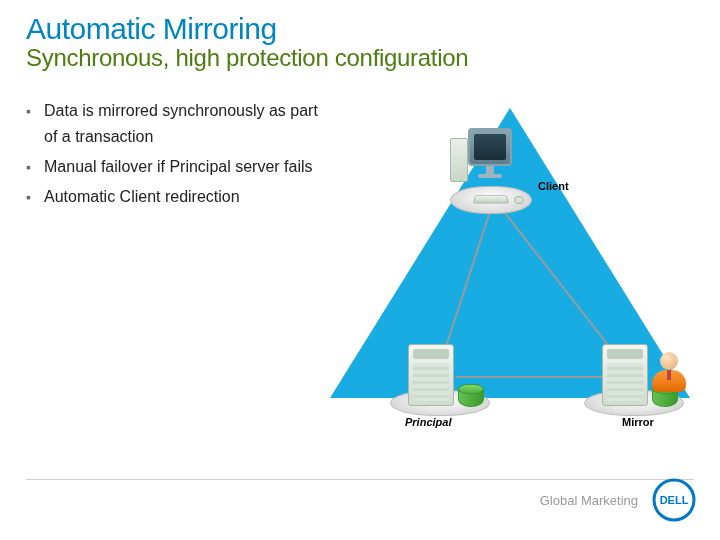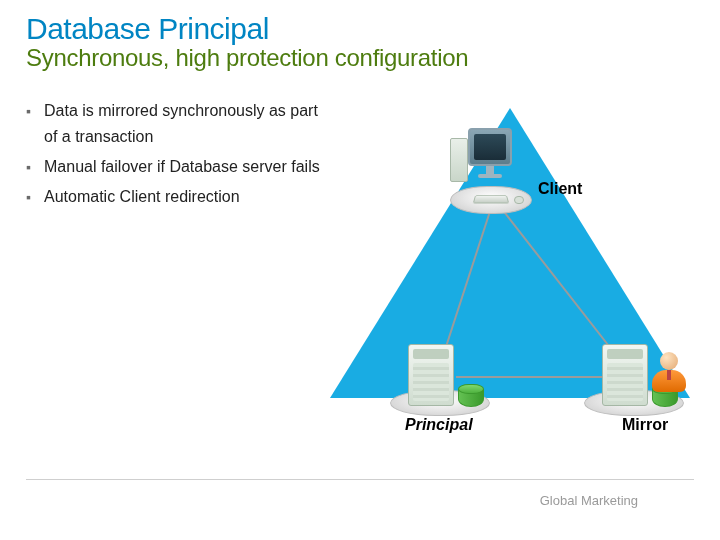--- a/index.html
+++ b/index.html
@@ -9,21 +9,21 @@
   .subtitle { font-size: 24px; font-weight: 300; color: #4d7c0f; margin-top: -2px; letter-spacing: -0.3px; }
   .body-row { display: flex; margin-top: 26px; }
   .bullets { flex: 0 0 300px; }
   .bullets ul { list-style: none; padding-left: 18px; }
   .bullets li { position: relative; font-size: 16px; line-height: 26px; color: #222; font-weight: 400; margin-bottom: 4px; padding-left: 0; }
   .bullets li::before { content: "▪"; position: absolute; left: -18px; top: 0; color: #6a6a6a; font-size: 14px; }
   .diagram { flex: 1; position: relative; height: 330px; }
   .triangle { position: absolute; left: 50%; transform: translateX(-50%); top: 10px; width: 0; height: 0; border-left: 180px solid transparent; border-right: 180px solid transparent; border-bottom: 290px solid #00a3e0; opacity: 0.9; }
   
   .line { position: absolute; height: 2px; background: #9b9b9b; transform-origin: left center; }
-  .node-label { position: absolute; font-size: 16px; font-weight: 700; color: #000; text-align: center; }
+  .node-label { position: absolute; font-size: 11px; font-weight: 700; color: #000; text-align: center; }
   .footer-line { position: absolute; left: 26px; right: 26px; bottom: 60px; border-top: 1px solid #cfcfcf; }
   .footer-text { position: absolute; right: 82px; bottom: 32px; font-size: 13px; color: #9a9a9a; }
   .logo-wrap { position: absolute; right: 24px; bottom: 18px; width: 44px; height: 44px; }
   
   .icon { position: absolute; }
   
   .client { left: 120px; top: 30px; width: 90px; height: 90px; }
   .client .base { position: absolute; bottom: 4px; left: 4px; width: 82px; height: 28px; background: radial-gradient(ellipse at 50% 40%, #fff 0%, #e2e2e2 55%, #c8c8c8 100%); border: 1px solid #bdbdbd; border-radius: 50%/55%; }
   .client .monitor { position: absolute; top: 0; left: 22px; width: 44px; height: 38px; background: linear-gradient(#8aa7b5,#5d7d8c); border: 2px solid #89a0ad; border-radius: 4px; }
   .client .monitor::after { content:""; position:absolute; inset:4px; background: linear-gradient(#2d4a58,#1a2d38); border-radius:2px; }
@@ -47,28 +47,28 @@
   .user { position:absolute; left: 326px; top: 254px; width: 36px; height: 40px; }
   .user .head { position:absolute; top:0; left:8px; width:18px; height:18px; background: radial-gradient(circle at 35% 30%, #ffe4c2, #e2a76f); border-radius:50%; }
   .user .body { position:absolute; bottom:0; left:0; width:34px; height:22px; background: linear-gradient(#ff9a3c,#e06a00); border-radius: 14px 14px 6px 6px; }
   .user .tie { position:absolute; top:18px; left:15px; width:4px; height:10px; background:#b44; }
 </style>
 </head>
 <body>
 
 <div class="slide">
 
-  <div class="title">Database Principal</div>
+  <div class="title">Automatic Mirroring</div>
   <div class="subtitle">Synchronous, high protection configuration</div>
 
   <div class="body-row">
     <div class="bullets">
       <ul>
         <li>Data is mirrored synchronously as part of a transaction</li>
-        <li>Manual failover if Database server fails</li>
+        <li>Manual failover if Principal server fails</li>
         <li>Automatic Client redirection</li>
       </ul>
     </div>
 
     <div class="diagram">
       <div class="triangle"></div>
 
       <div class="line" style="left:168px; top:100px; width:190px; transform: rotate(108deg);"></div>
       <div class="line" style="left:168px; top:100px; width:230px; transform: rotate(52deg);"></div>
       <div class="line" style="left:130px; top:278px; width:170px; transform: rotate(0deg);"></div>
@@ -107,14 +107,20 @@
           <div class="head"></div>
           <div class="tie"></div>
       </div>
       <div class="node-label" style="left:296px; top:318px;">Mirror</div>
     </div>
   </div>
 
   <div class="footer-line"></div>
   <div class="footer-text">Global Marketing</div>
 
+  <div class="logo-wrap">
+    <svg viewBox="0 0 44 44" width="44" height="44">
+      <circle cx="22" cy="22" r="20" fill="none" stroke="#0077c8" stroke-width="3"></circle>
+      <text x="22" y="26" text-anchor="middle" font-family="Arial" font-weight="700" font-size="11" fill="#0077c8">DELL</text>
+    </svg>
+  </div>
 
 </div>
 
 </body></html>

